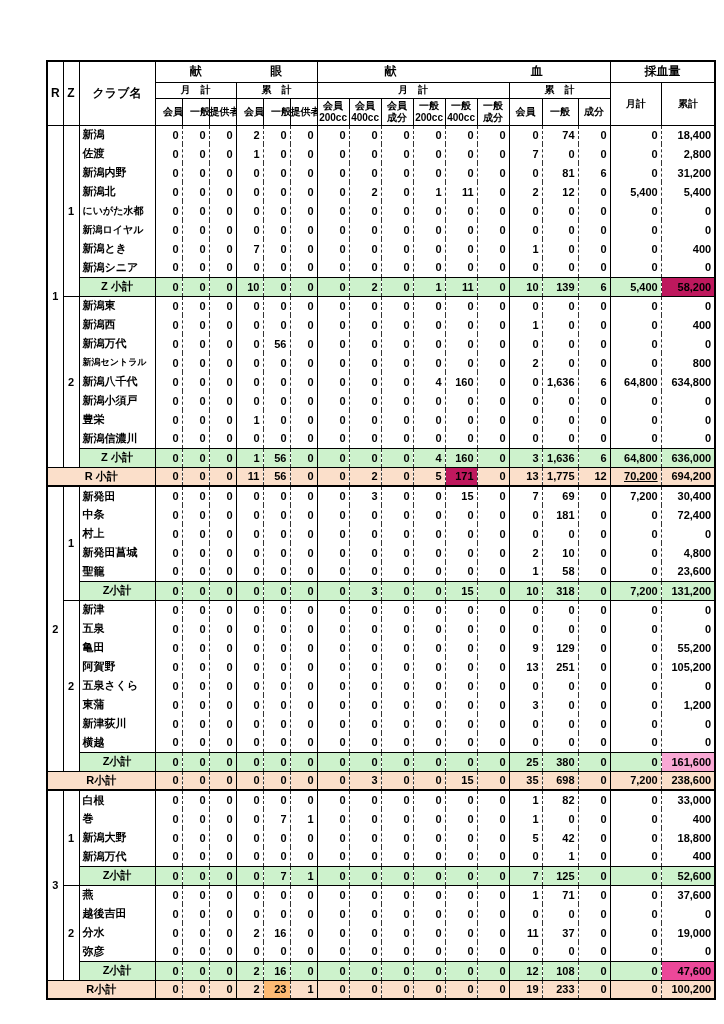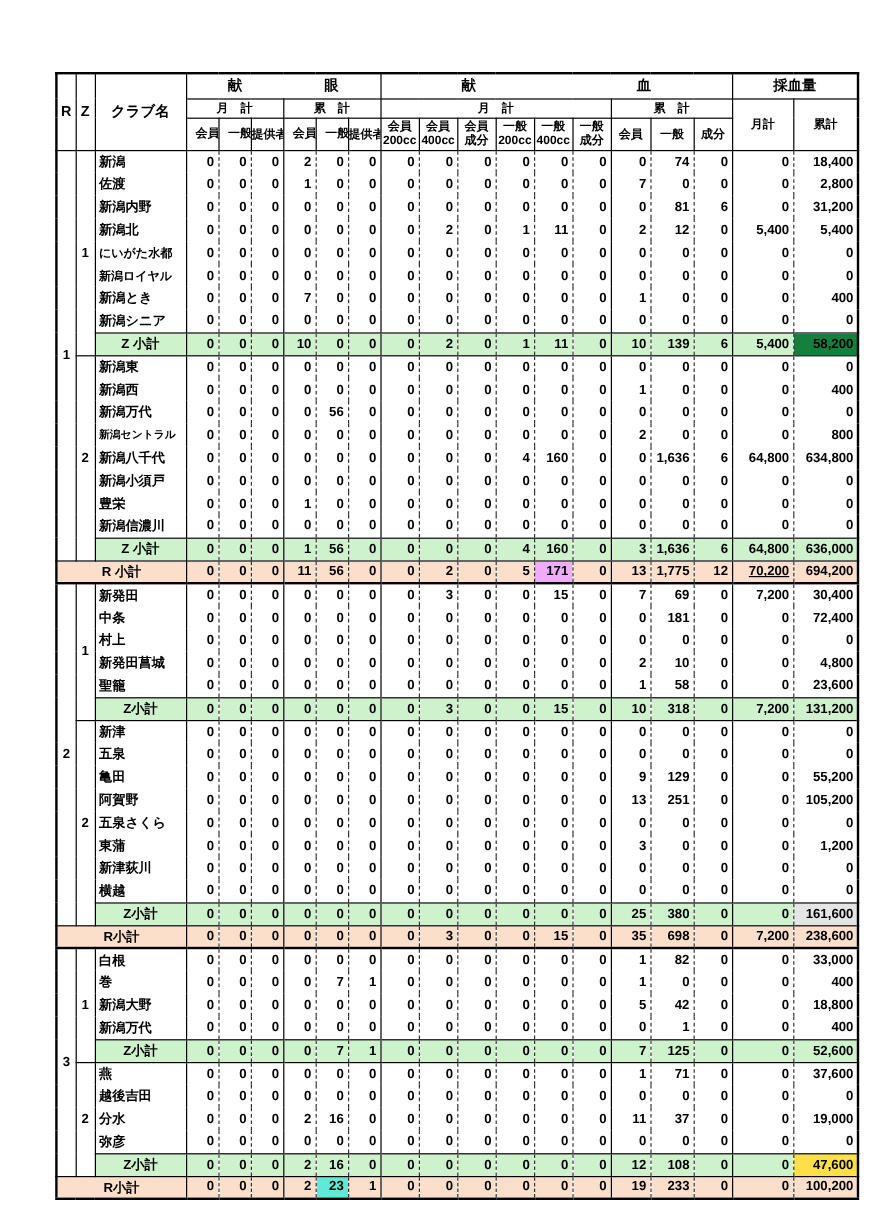--- a/index.html
+++ b/index.html
@@ -306,21 +306,21 @@
           <td class="num bs" style="background: rgb(205, 242, 204);">0</td>
           <td class="num bd" style="background: rgb(205, 242, 204);">2</td>
           <td class="num bd" style="background: rgb(205, 242, 204);">0</td>
           <td class="num bd" style="background: rgb(205, 242, 204);">1</td>
           <td class="num bd" style="background: rgb(205, 242, 204);">11</td>
           <td class="num bd" style="background: rgb(205, 242, 204);">0</td>
           <td class="num bs" style="background: rgb(205, 242, 204);">10</td>
           <td class="num bd" style="background: rgb(205, 242, 204);">139</td>
           <td class="num bd" style="background: rgb(205, 242, 204);">6</td>
           <td class="num bs" style="background: rgb(205, 242, 204);">5,400</td>
-          <td class="num bd" style="background: #15803d;">58,200</td>
+          <td class="num bd" style="background: #be185d;">58,200</td>
         </tr>
         <tr>
           <td class="zcell" rowspan="9">2</td>
           <td class="name">新潟東</td>
           <td class="num ">0</td>
           <td class="num bd">0</td>
           <td class="num bd">0</td>
           <td class="num bs">0</td>
           <td class="num bd">0</td>
           <td class="num bd">0</td>
@@ -501,21 +501,21 @@
           <td class="num " style="background: rgb(251, 223, 202);">0</td>
           <td class="num bd" style="background: rgb(251, 223, 202);">0</td>
           <td class="num bd" style="background: rgb(251, 223, 202);">0</td>
           <td class="num bs" style="background: rgb(251, 223, 202);">11</td>
           <td class="num bd" style="background: rgb(251, 223, 202);">56</td>
           <td class="num bd" style="background: rgb(251, 223, 202);">0</td>
           <td class="num bs" style="background: rgb(251, 223, 202);">0</td>
           <td class="num bd" style="background: rgb(251, 223, 202);">2</td>
           <td class="num bd" style="background: rgb(251, 223, 202);">0</td>
           <td class="num bd" style="background: rgb(251, 223, 202);">5</td>
-          <td class="num bd" style="background: #f0abfc;">171</td>
+          <td class="num bd" style="background: #be185d;">171</td>
           <td class="num bd" style="background: rgb(251, 223, 202);">0</td>
           <td class="num bs" style="background: rgb(251, 223, 202);">13</td>
           <td class="num bd" style="background: rgb(251, 223, 202);">1,775</td>
           <td class="num bd" style="background: rgb(251, 223, 202);">12</td>
           <td class="num bs" style="background: rgb(251, 223, 202); text-decoration: underline;">70,200</td>
           <td class="num bd" style="background: rgb(251, 223, 202);">694,200</td>
         </tr>
         <tr>
           <td class="rcell" rowspan="15">2</td>
           <td class="zcell" rowspan="6">1</td>
@@ -810,21 +810,21 @@
           <td class="num bs" style="background: rgb(205, 242, 204);">0</td>
           <td class="num bd" style="background: rgb(205, 242, 204);">0</td>
           <td class="num bd" style="background: rgb(205, 242, 204);">0</td>
           <td class="num bd" style="background: rgb(205, 242, 204);">0</td>
           <td class="num bd" style="background: rgb(205, 242, 204);">0</td>
           <td class="num bd" style="background: rgb(205, 242, 204);">0</td>
           <td class="num bs" style="background: rgb(205, 242, 204);">25</td>
           <td class="num bd" style="background: rgb(205, 242, 204);">380</td>
           <td class="num bd" style="background: rgb(205, 242, 204);">0</td>
           <td class="num bs" style="background: rgb(205, 242, 204);">0</td>
-          <td class="num bd" style="background: #e5e5e5;">161,600</td>
+          <td class="num bd" style="background: #f9a8d4;">161,600</td>
         </tr>
         <tr class="rsub">
           <td class="rlabel" colspan="3" style="background: rgb(251, 223, 202);">R小計</td>
           <td class="num " style="background: rgb(251, 223, 202);">0</td>
           <td class="num bd" style="background: rgb(251, 223, 202);">0</td>
           <td class="num bd" style="background: rgb(251, 223, 202);">0</td>
           <td class="num bs" style="background: rgb(251, 223, 202);">0</td>
           <td class="num bd" style="background: rgb(251, 223, 202);">0</td>
           <td class="num bd" style="background: rgb(251, 223, 202);">0</td>
           <td class="num bs" style="background: rgb(251, 223, 202);">0</td>
@@ -1033,29 +1033,29 @@
           <td class="num bs" style="background: rgb(205, 242, 204);">0</td>
           <td class="num bd" style="background: rgb(205, 242, 204);">0</td>
           <td class="num bd" style="background: rgb(205, 242, 204);">0</td>
           <td class="num bd" style="background: rgb(205, 242, 204);">0</td>
           <td class="num bd" style="background: rgb(205, 242, 204);">0</td>
           <td class="num bd" style="background: rgb(205, 242, 204);">0</td>
           <td class="num bs" style="background: rgb(205, 242, 204);">12</td>
           <td class="num bd" style="background: rgb(205, 242, 204);">108</td>
           <td class="num bd" style="background: rgb(205, 242, 204);">0</td>
           <td class="num bs" style="background: rgb(205, 242, 204);">0</td>
-          <td class="num bd" style="background: #fde047;">47,600</td>
+          <td class="num bd" style="background: #ec4899;">47,600</td>
         </tr>
         <tr class="rsub">
           <td class="rlabel" colspan="3" style="background: rgb(251, 223, 202);">R小計</td>
           <td class="num " style="background: rgb(251, 223, 202);">0</td>
           <td class="num bd" style="background: rgb(251, 223, 202);">0</td>
           <td class="num bd" style="background: rgb(251, 223, 202);">0</td>
           <td class="num bs" style="background: rgb(251, 223, 202);">2</td>
-          <td class="num bd" style="background: #5eead4;">23</td>
+          <td class="num bd" style="background: #fdba74;">23</td>
           <td class="num bd" style="background: rgb(251, 223, 202);">1</td>
           <td class="num bs" style="background: rgb(251, 223, 202);">0</td>
           <td class="num bd" style="background: rgb(251, 223, 202);">0</td>
           <td class="num bd" style="background: rgb(251, 223, 202);">0</td>
           <td class="num bd" style="background: rgb(251, 223, 202);">0</td>
           <td class="num bd" style="background: rgb(251, 223, 202);">0</td>
           <td class="num bd" style="background: rgb(251, 223, 202);">0</td>
           <td class="num bs" style="background: rgb(251, 223, 202);">19</td>
           <td class="num bd" style="background: rgb(251, 223, 202);">233</td>
           <td class="num bd" style="background: rgb(251, 223, 202);">0</td>

